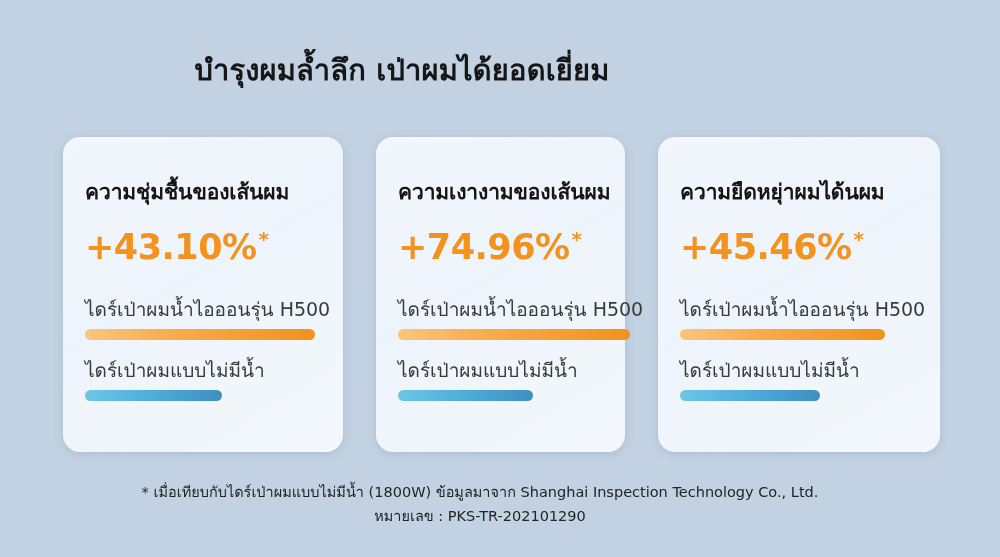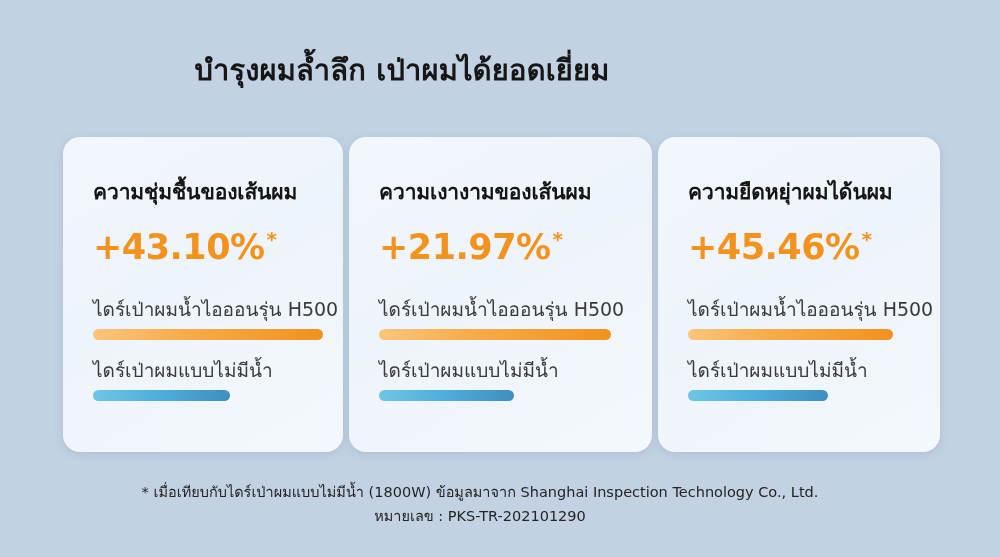--- a/index.html
+++ b/index.html
@@ -41,30 +41,29 @@
 
   .card {
     position: relative;
     height: 315px;
     border-radius: 17px;
     background: linear-gradient(150deg, #f2f7fc 0%, #eef4fb 45%, #f4f8fc 100%);
     box-shadow: 0 2px 9px rgba(120, 145, 175, 0.30);
     box-sizing: border-box;
   }
   .card-1 { width: 280px; }
-  .card-2 { width: 303px; text-align: center; }
+  .card-2 { width: 249px; text-align: center; }
   .card-3 { width: 282px; }
 
   .card-inner {
     position: absolute;
     left: 22px;
     right: 16px;
     top: 0;
     bottom: 0;
-    margin-left: 8px;
   }
 
   .card-heading {
     position: absolute;
     top: 38px;
     left: 0;
     font-size: 21px;
     font-weight: bold;
     color: #151515;
     white-space: nowrap;
@@ -142,21 +141,21 @@
       <div class="bar bar-a" style="width:230px"></div>
       <div class="bar-label label-b">ไดร์เป่าผมแบบไม่มีน้ำ</div>
       <div class="bar bar-b" style="width:137px"></div>
     </div>
   </div>
 
   <div class="card card-2">
     <div class="card-inner">
       <div class="card-heading">ความเงางามของเส้นผม</div>
       <div class="card-pct">
-        <span>+21.97%</span><span class="star">*</span>
+        <span>+74.96%</span><span class="star">*</span>
       </div>
       <div class="bar-label label-a">ไดร์เป่าผมน้ำไอออนรุ่น H500</div>
       <div class="bar bar-a" style="width:232px"></div>
       <div class="bar-label label-b">ไดร์เป่าผมแบบไม่มีน้ำ</div>
       <div class="bar bar-b" style="width:135px"></div>
     </div>
   </div>
 
   <div class="card card-3">
     <div class="card-inner">

